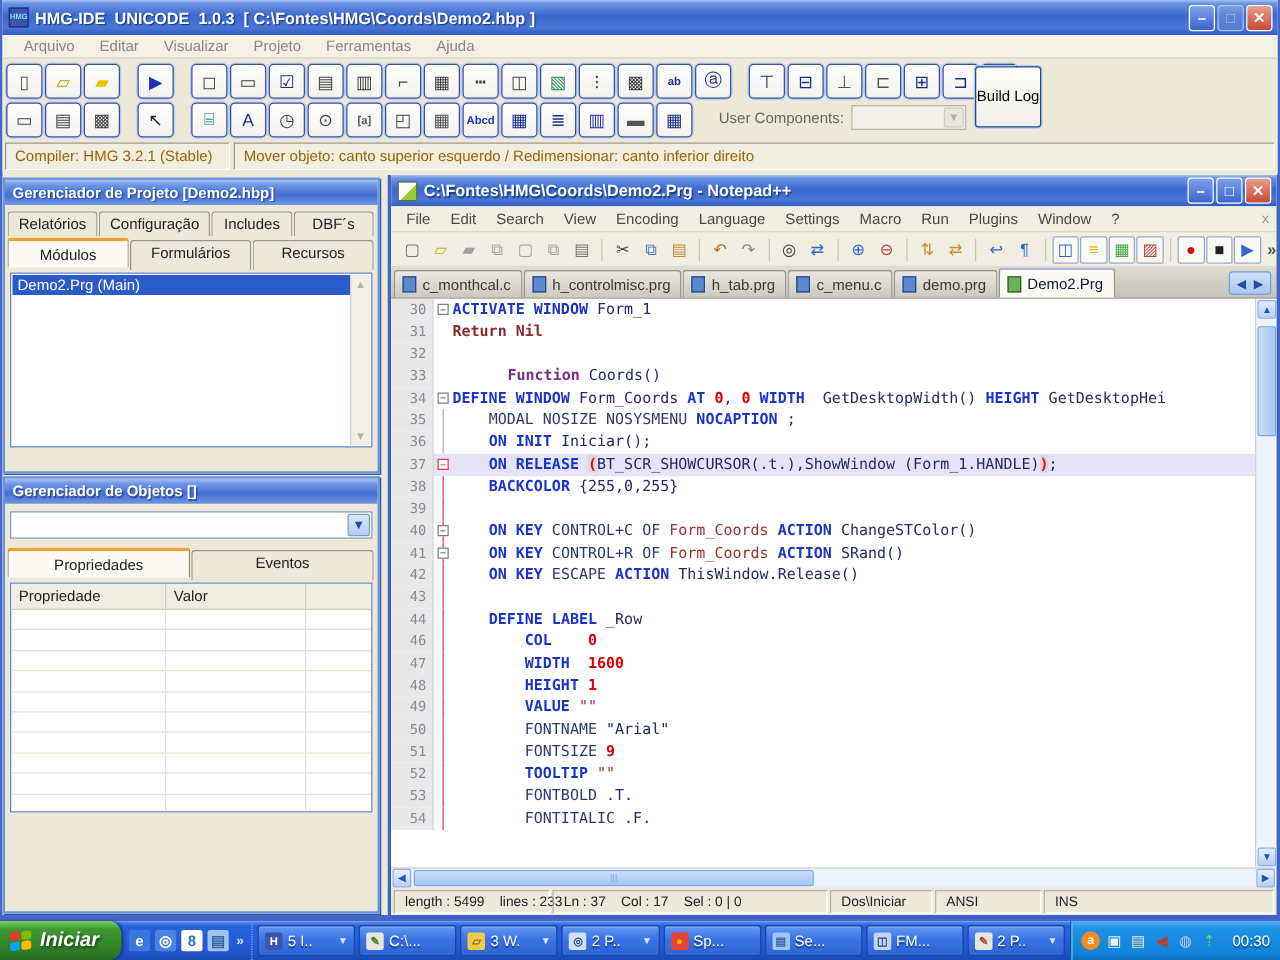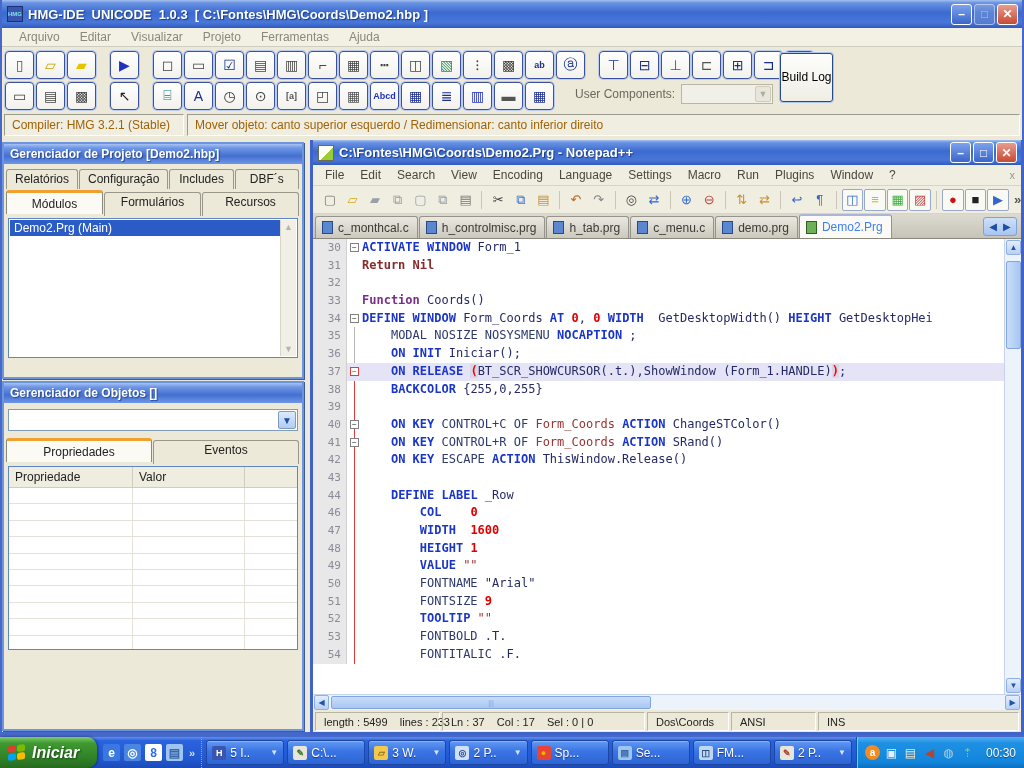--- a/index.html
+++ b/index.html
@@ -81,56 +81,56 @@
   #npp-menu-close { margin-left:auto; margin-right:6px; color:#9a978a; font-size:11px; }
   #npp-toolbar { height:28px; flex:none; background:#F0EEE1; display:flex; align-items:center; padding-left:6px; gap:1px; border-bottom:1px solid #d8d5c6; }
   .npp-tool { width:22px; height:22px; display:flex; align-items:center; justify-content:center; font-size:13px; border:1px solid transparent; border-radius:2px; }
   .npp-tool.framed { border-color:#9aa8c8; background:#FAFAF4; }
   .npp-sep { width:1px; height:18px; background:#c9c6b8; margin:0 4px; flex:none; }
   #npp-overflow { margin-left:4px; color:#555; font-size:13px; font-weight:bold; }
   #npp-tabbar { height:25px; flex:none; background:linear-gradient(180deg,#DDDAD0,#C6C3B8); display:flex; align-items:flex-end; padding:2px 2px 0 2px; position:relative; border-bottom:1px solid #8a887c; }
   .ntab { display:flex; align-items:center; gap:5px; font-size:12px; color:#3c3a33; background:linear-gradient(180deg,#EAE8E0,#CBC8BE);
     border:1px solid #96938a; border-bottom:none; border-radius:3px 3px 0 0; padding:3px 8px 3px 6px; margin-right:1px; height:22px; }
   .ntab .doc { width:11px; height:13px; background:#5B87D0; border:1px solid #2a4a86; }
-  .ntab.active { background:#FBFAF6; color:#3b82f6; height:24px; border-top:2px solid #AEB4D8;justify-content:flex-end; }
+  .ntab.active { background:#FBFAF6; color:#0f172a; height:24px; border-top:2px solid #AEB4D8;justify-content:flex-end; }
   .ntab.active .doc { background:#6EB05A; border-color:#2e6022; }
   #tab-scroll { position:absolute; right:4px; top:3px; width:34px; height:19px; background:linear-gradient(180deg,#CFE0F8,#A8C4F0); border:1px solid #7AA2DC; border-radius:3px; display:flex; align-items:center; justify-content:center; gap:6px; color:#1E4FA0; font-size:10px; }
 
   
   #npp-editor { flex:1; display:flex; background:#fff; overflow:hidden; position:relative; }
   #code-col { flex:1; overflow:hidden; }
   .cline { display:flex; height:17.7px; align-items:stretch; font-family:"DejaVu Sans Mono","Liberation Mono",monospace; font-size:12px; }
   .gut { width:34px; flex:none; background:#E8E8E8; color:#8A8A99; text-align:right; padding-right:5px; border-right:1px solid #d0d0d0; font-size:11px; line-height:17.7px; }
   .fold { width:15px; flex:none; background:#fff; position:relative; }
   .foldbox { position:absolute; left:3px; top:4px; width:9px; height:9px; border:1px solid #808080; background:#fff; color:#505050; font-size:8px; line-height:7px; text-align:center; z-index:2; }
   .foldbox.red { border-color:#E03C3C; color:#E03C3C; }
   .fline-red::before, .fline-gray::before { content:""; position:absolute; left:7px; top:0; bottom:0; width:1px; background:#E03C3C; }
   .fline-gray::before { background:#B8B8B8; }
   .ctext { flex:1; white-space:pre; line-height:17.7px; color:#252A66; }
   .cline.hl .ctext, .cline.hl .fold { background:#E4E4F6; }
   .tk { color:#1A35C8; font-weight:bold; }
   .ts { color:#2E3A6E; }
   .tm { color:#8A2B2B; font-weight:bold; }
   .tm2 { color:#9B3131; }
   .tn { color:#E00000; font-weight:bold; }
-  .tf { color:#7B2D8B; font-weight:bold; }
+  .tf { color:#7B2D8B; font-weight:bold;margin-left:44px; }
   .tr { color:#FF0000; font-weight:bold; background:#D8D8E8; }
   
   #npp-vscroll { width:17px; flex:none; background:#EDF3FB; border-left:1px solid #c6d3ea; position:relative; }
   .sb-arrow { position:absolute; left:1px; width:15px; height:15px; background:linear-gradient(180deg,#E3EEFD,#B9D0F4); border:1px solid #8FB0E4; border-radius:2px; color:#2255AA; font-size:8px; display:flex; align-items:center; justify-content:center; }
   #vs-up { top:1px; } #vs-down { bottom:1px; }
   #vs-thumb { position:absolute; left:1px; top:22px; width:15px; height:88px; background:linear-gradient(90deg,#CADEF9,#A8C6F2); border:1px solid #7FA6E0; border-radius:2px; }
   #npp-hscroll { height:16px; flex:none; background:#EDF3FB; border-top:1px solid #c6d3ea; position:relative; }
   #hs-left { left:1px; top:0px; } #hs-right { right:1px; top:0px; left:auto; }
   #hs-thumb { position:absolute; left:18px; top:1px; width:320px; height:13px; background:linear-gradient(180deg,#CADEF9,#A8C6F2); border:1px solid #7FA6E0; border-radius:2px; }
   #hs-thumb::after { content:"|||"; color:#7FA6E0; font-size:7px; position:absolute; left:50%; top:2px; transform:translateX(-50%); }
   
   #npp-status { height:22px; flex:none; background:#ECE9D8; display:flex; gap:2px; padding:2px 2px 1px 2px; }
   .statcell { border:1px solid; border-color:#b8b5a6 #fff #fff #b8b5a6; font-size:11px; color:#222; display:flex; align-items:center; padding:0 8px; white-space:pre; }
-  #st-doc { width:125px; flex:none; } #st-pos { width:203px; flex:none; } #st-eol { width:82px; flex:none; } #st-enc { width:85px; flex:none; } #st-ins { flex:1; }
+  #st-doc { width:125px; flex:none; } #st-pos { width:220px; flex:none; } #st-eol { width:82px; flex:none; } #st-enc { width:85px; flex:none; } #st-ins { flex:1; }
 
   
   #taskbar { left:0; top:737px; width:1024px; height:31px; background:linear-gradient(180deg,#5E90F0 0%,#2A62DE 12%,#2258D2 70%,#1B4AB8 100%); display:flex; align-items:stretch; }
   #start-button { width:97px; flex:none; display:flex; align-items:center; gap:6px; padding-left:8px;
     background:linear-gradient(180deg,#7FCB6A 0%,#3E9A30 20%,#2E7D26 75%,#256B1E 100%); border-radius:0 10px 10px 0; box-shadow:1px 0 3px rgba(0,0,0,.45); }
   #start-label { color:#fff; font-size:16px; font-weight:bold; font-style:italic; text-shadow:1px 1px 2px #1c4a14; }
   #start-flag { width:18px; height:16px; display:grid; grid-template-columns:8px 8px; grid-template-rows:7px 7px; gap:1px; transform:skewY(-6deg); }
   #start-flag i { border-radius:2px; }
   #quick-launch { display:flex; align-items:center; gap:4px; padding:0 6px; border-right:1px dotted #7FA8F4; }
   .ql-icon { width:17px; height:17px; border-radius:2px; display:flex; align-items:center; justify-content:center; font-size:12px; font-weight:bold; color:#fff; }
@@ -666,21 +666,21 @@
     </div>
   </div>
   <div id="npp-hscroll">
     <div class="sb-arrow" id="hs-left">◀</div>
     <div id="hs-thumb"></div>
     <div class="sb-arrow" id="hs-right">▶</div>
   </div>
   <div id="npp-status">
     <div class="statcell" id="st-doc">length : 5499    lines : 233</div>
     <div class="statcell" id="st-pos">Ln : 37    Col : 17    Sel : 0 | 0</div>
-    <div class="statcell" id="st-eol">Dos\Coords</div>
+    <div class="statcell" id="st-eol">Dos\Iniciar</div>
     <div class="statcell" id="st-enc">ANSI</div>
     <div class="statcell" id="st-ins">INS</div>
   </div>
 </div>
 
 <div class="abs" id="taskbar">
   <div id="start-button">
     <div id="start-flag">
         <i style="background: rgb(224, 60, 49);"></i>
         <i style="background: rgb(127, 186, 0);"></i>

